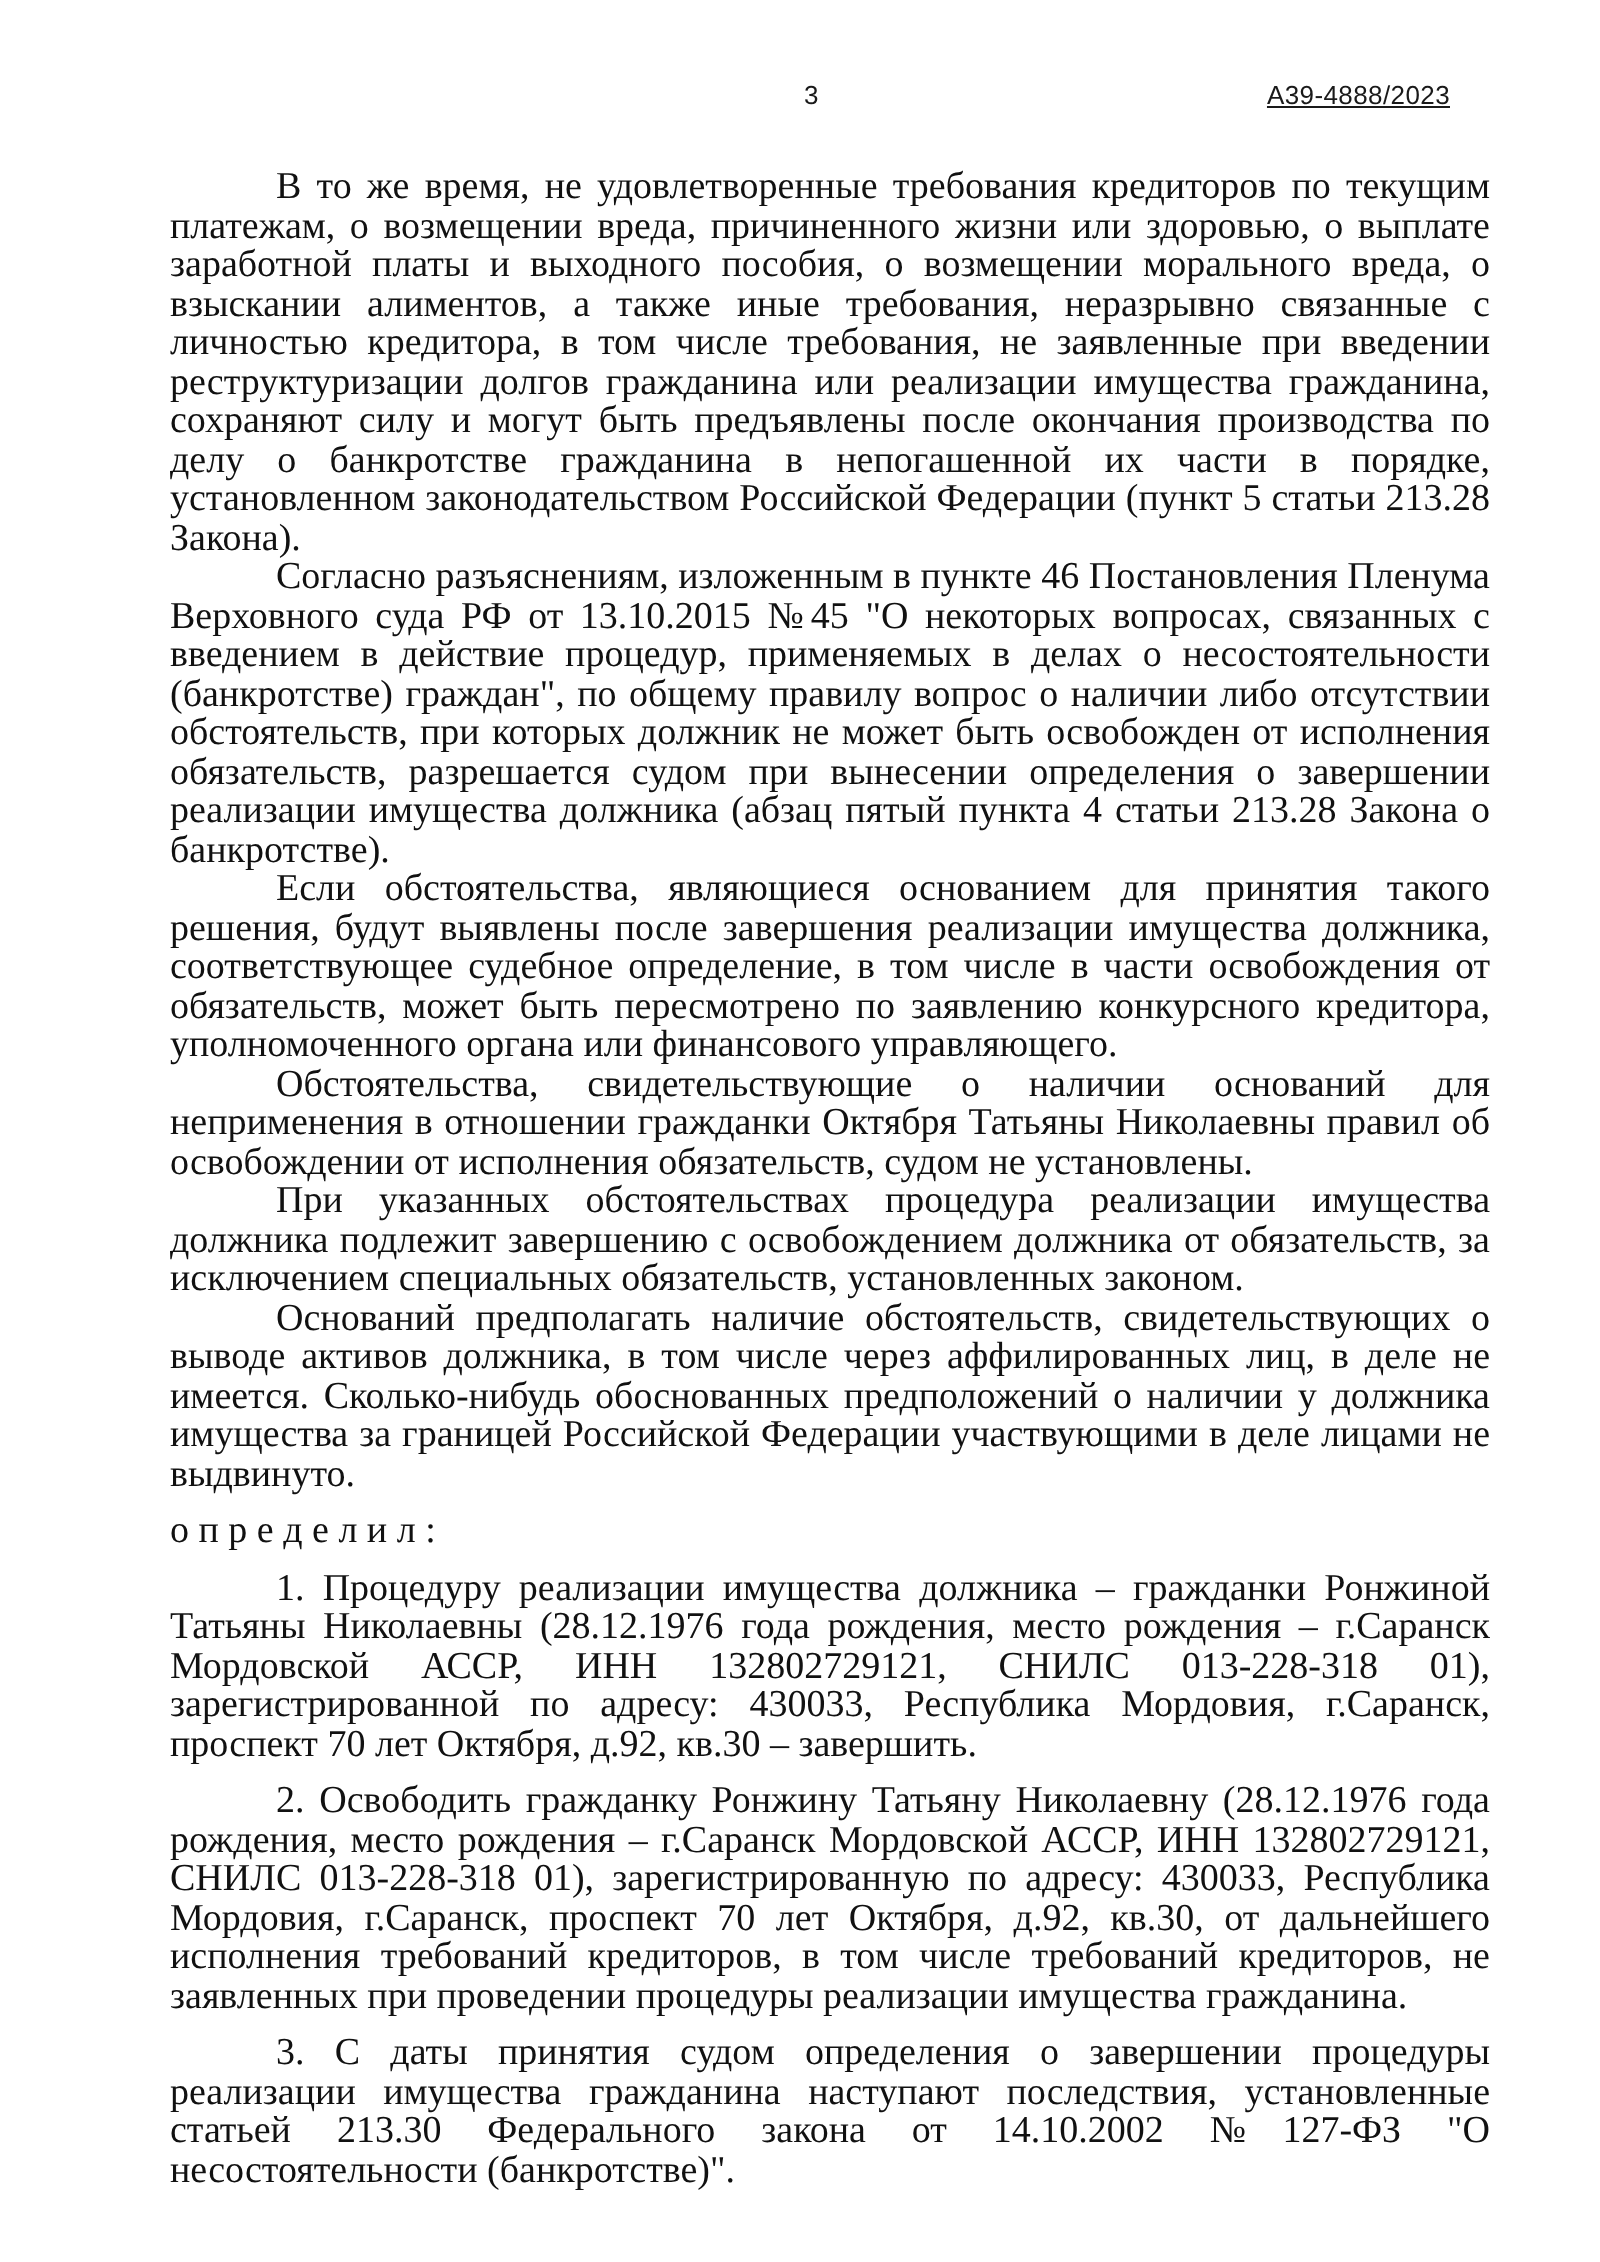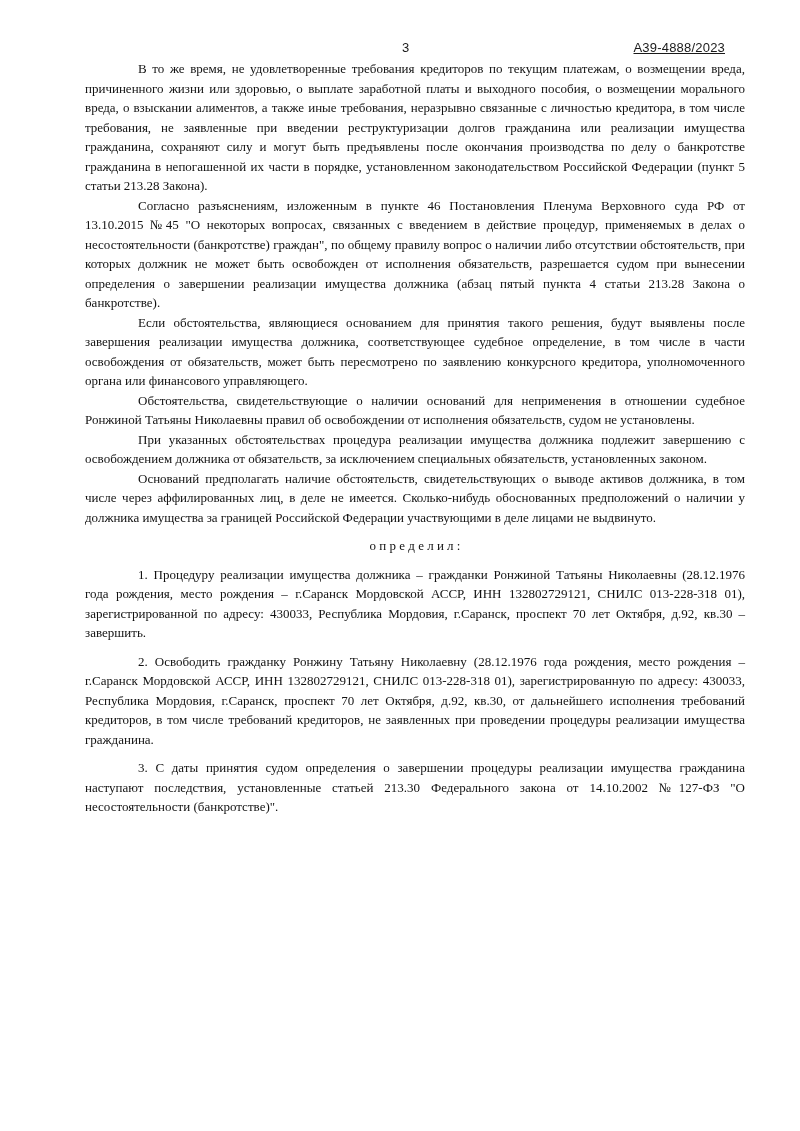--- a/index.html
+++ b/index.html
@@ -37,60 +37,59 @@
     top: 0;
   }
   .case-num {
     position: absolute;
     right: 0;
     top: 0;
     letter-spacing: 0.2px;
     text-decoration: underline;
   }
   .content {
-    margin: 3px 55px 0 85px;
+    margin: 28px 55px 0 85px;
     width: 660px;
-    font-size: 13px;
+    font-size: 19px;
     line-height: 19.5px;
     text-align: justify;
     font-family: Liberation Serif, serif;
   }
   .content p {
     margin: 0;
     padding: 0;
     text-indent: 53px;
   }
   p.basis {
     margin-top: 18px;
   }
   p.ruling {
     margin-top: 9px;
     margin-bottom: 9px;
-    text-align: center;
     text-indent: 0;
   }
   p.item {
     margin-top: 9px;
   }
 </style>
 </head>
 <body>
 
 <div class="page">
 
   <div class="header">
     <span class="page-num">3</span>
     <span class="case-num">А39-4888/2023</span>
   </div>
 
   <div class="content">
     <p>В то же время, не удовлетворенные требования кредиторов по текущим платежам, о возмещении вреда, причиненного жизни или здоровью, о выплате заработной платы и выходного пособия, о возмещении морального вреда, о взыскании алиментов, а также иные требования, неразрывно связанные с личностью кредитора, в том числе требования, не заявленные при введении реструктуризации долгов гражданина или реализации имущества гражданина, сохраняют силу и могут быть предъявлены после окончания производства по делу о банкротстве гражданина в непогашенной их части в порядке, установленном законодательством Российской Федерации (пункт 5 статьи 213.28 Закона).</p>
     <p>Согласно разъяснениям, изложенным в пункте 46 Постановления Пленума Верховного суда РФ от 13.10.2015 №45 "О некоторых вопросах, связанных с введением в действие процедур, применяемых в делах о несостоятельности (банкротстве) граждан", по общему правилу вопрос о наличии либо отсутствии обстоятельств, при которых должник не может быть освобожден от исполнения обязательств, разрешается судом при вынесении определения о завершении реализации имущества должника (абзац пятый пункта 4 статьи 213.28 Закона о банкротстве).</p>
     <p>Если обстоятельства, являющиеся основанием для принятия такого решения, будут выявлены после завершения реализации имущества должника, соответствующее судебное определение, в том числе в части освобождения от обязательств, может быть пересмотрено по заявлению конкурсного кредитора, уполномоченного органа или финансового управляющего.</p>
-    <p>Обстоятельства, свидетельствующие о наличии оснований для неприменения в отношении судебное Ронжиной Татьяны Николаевны правил об освобождении от исполнения обязательств, судом не установлены.</p>
+    <p>Обстоятельства, свидетельствующие о наличии оснований для неприменения в отношении гражданки Октября Татьяны Николаевны правил об освобождении от исполнения обязательств, судом не установлены.</p>
     <p>При указанных обстоятельствах процедура реализации имущества должника подлежит завершению с освобождением должника от обязательств, за исключением специальных обязательств, установленных законом.</p>
     <p>Оснований предполагать наличие обстоятельств, свидетельствующих о выводе активов должника, в том числе через аффилированных лиц, в деле не имеется. Сколько-нибудь обоснованных предположений о наличии у должника имущества за границей Российской Федерации участвующими в деле лицами не выдвинуто.</p>
 
 
     <p class="ruling">о п р е д е л и л :</p>
 
     <p class="item">1. Процедуру реализации имущества должника – гражданки Ронжиной Татьяны Николаевны (28.12.1976 года рождения, место рождения – г.Саранск Мордовской АССР, ИНН 132802729121, СНИЛС 013-228-318 01), зарегистрированной по адресу: 430033, Республика Мордовия, г.Саранск, проспект 70 лет Октября, д.92, кв.30 – завершить.</p>
     <p class="item">2. Освободить гражданку Ронжину Татьяну Николаевну (28.12.1976 года рождения, место рождения – г.Саранск Мордовской АССР, ИНН 132802729121, СНИЛС 013-228-318 01), зарегистрированную по адресу: 430033, Республика Мордовия, г.Саранск, проспект 70 лет Октября, д.92, кв.30, от дальнейшего исполнения требований кредиторов, в том числе требований кредиторов, не заявленных при проведении процедуры реализации имущества гражданина.</p>
     <p class="item">3. С даты принятия судом определения о завершении процедуры реализации имущества гражданина наступают последствия, установленные статьей 213.30 Федерального закона от 14.10.2002 №127-ФЗ "О несостоятельности (банкротстве)".</p>
   </div>

